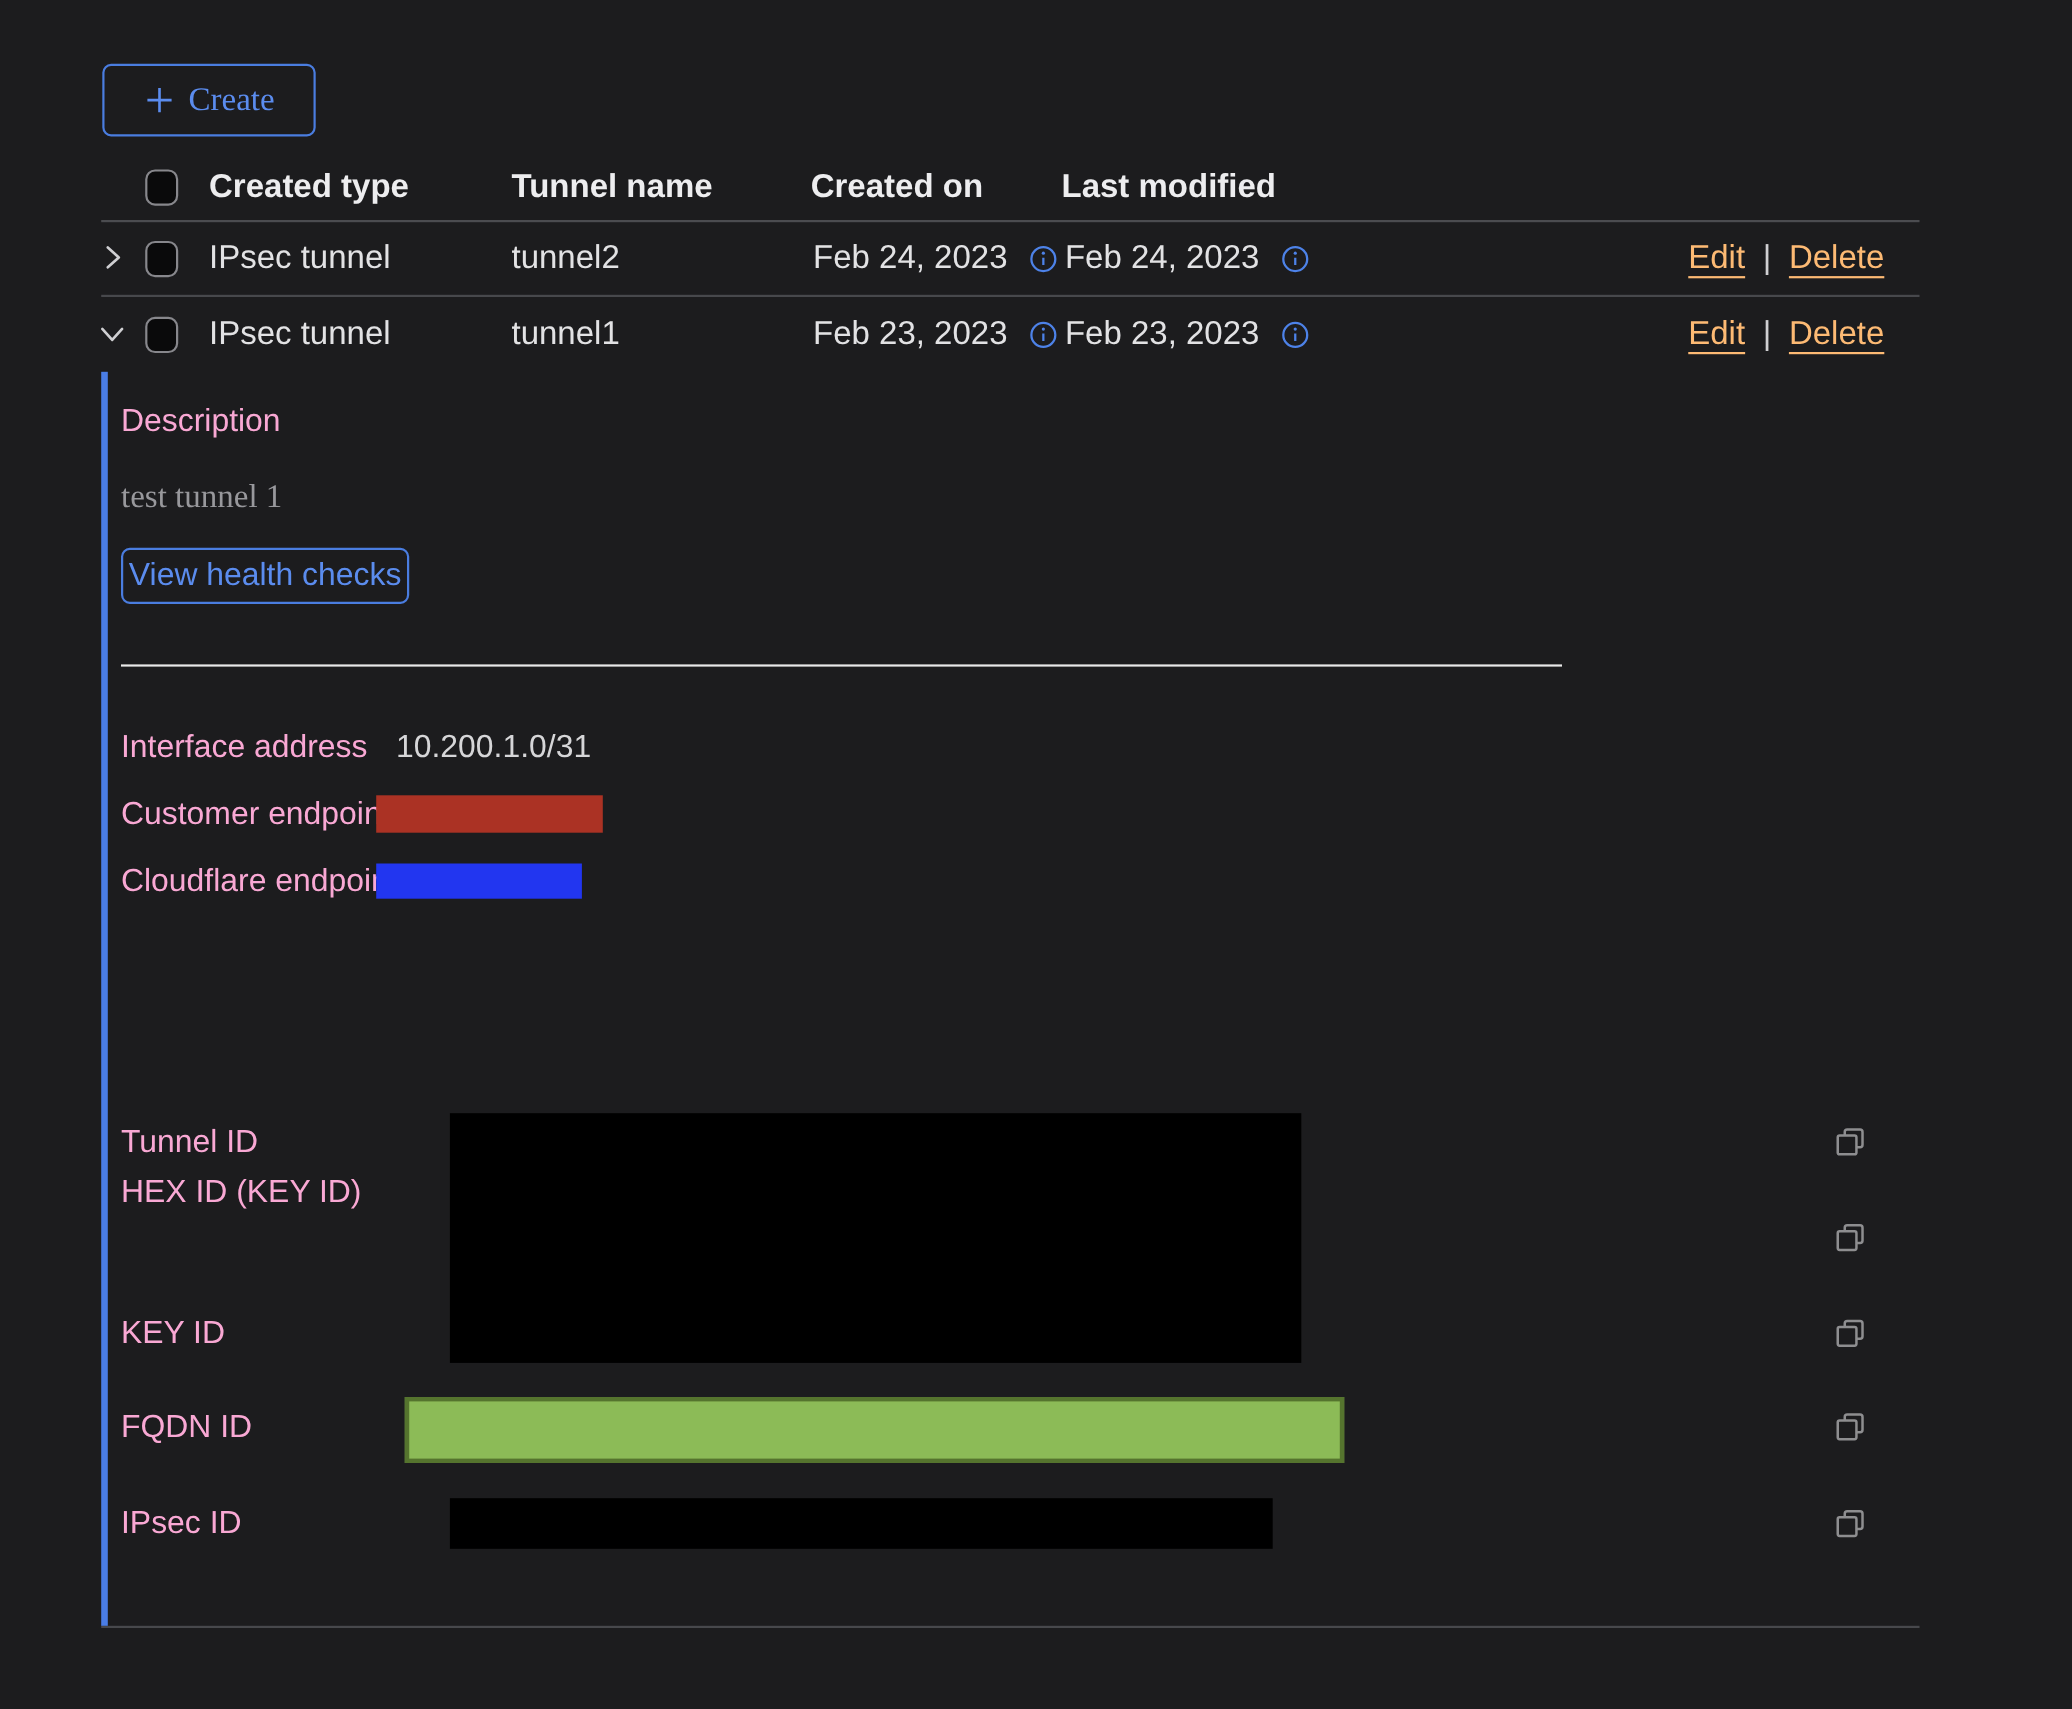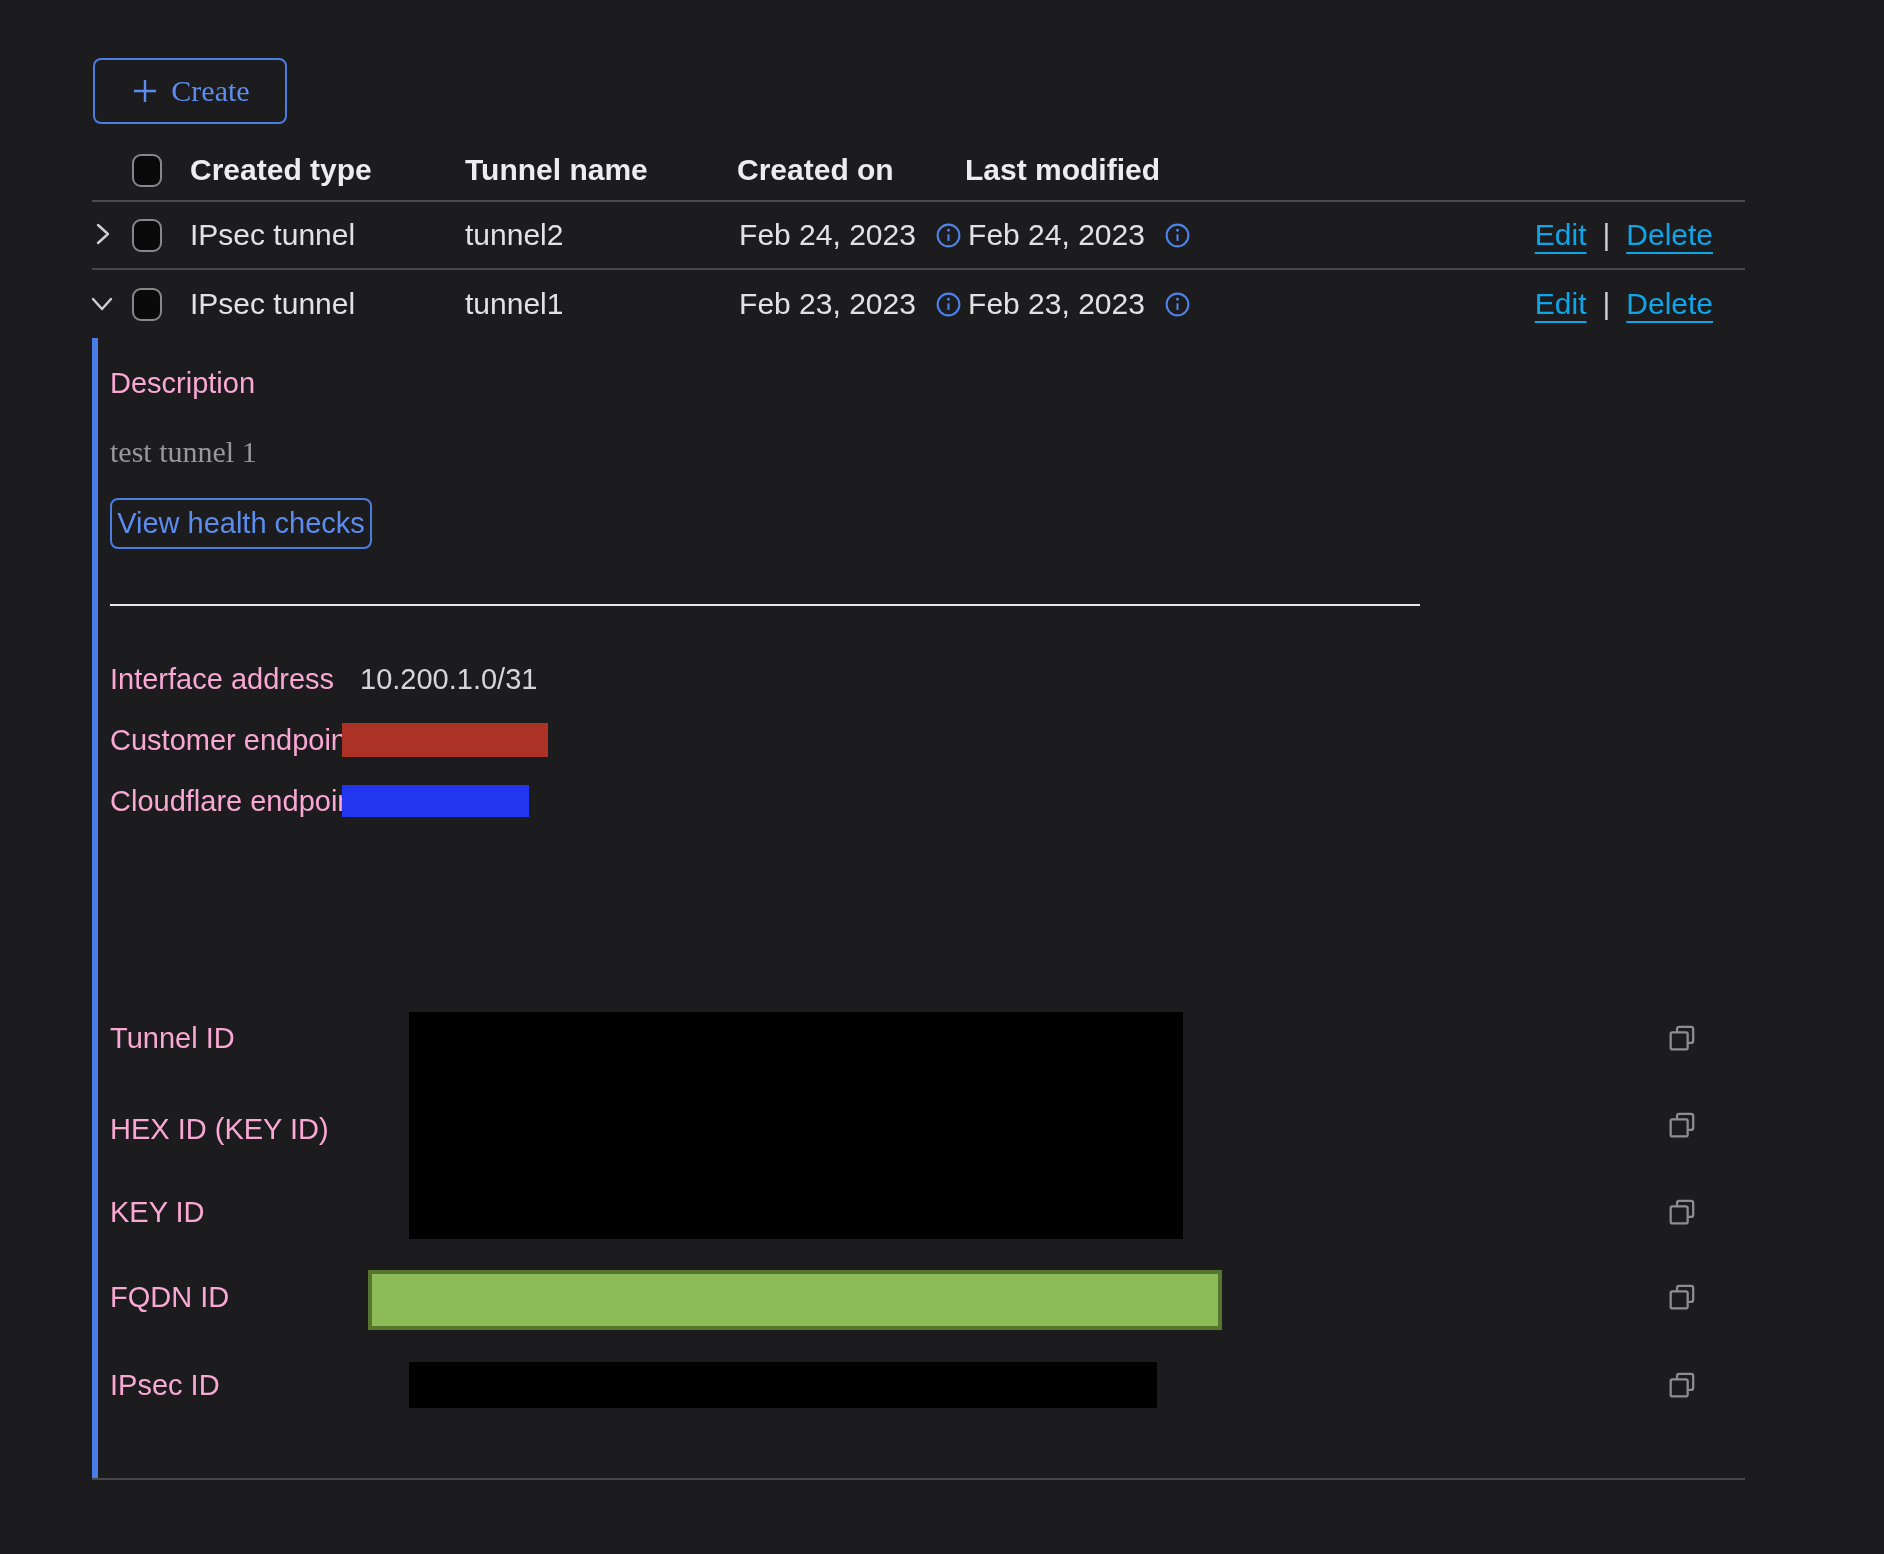--- a/index.html
+++ b/index.html
@@ -38,21 +38,21 @@
   .chk {
     width:30px; height:33px; border:2px solid #87878c; border-radius:9px;
     background:#0a0a0b; cursor:pointer;
   }
   .chev { margin-left:-6px; background:none; border:none; cursor:pointer; display:flex; align-items:center; }
   .datecell { display:flex; align-items:center; gap:18px;justify-content:center; }
   .info-icon { display:flex; cursor:pointer; }
   .actions { display:flex; align-items:center; justify-content:flex-end; gap:16px; padding-right:32px; }
   .lnk {
     background:none; border:none; font-family:inherit; font-size:30px;
-    color:#0ea5e9; text-decoration:underline; text-underline-offset:7px;
+    color:#fdba74; text-decoration:underline; text-underline-offset:7px;
     text-decoration-thickness:2px; cursor:pointer;
   }
   .pipe { color:#cfcfd2; font-size:30px; }
 
   
   .panel {
     position:absolute; left:92px; top:338px; width:1653px; height:1142px;
     border-bottom:2px solid #47484c;
   }
   .accent-bar { position:absolute; left:0; top:0; width:6px; height:100%; background:#4a7de6; }
@@ -203,21 +203,21 @@
     <div class="redaction" style="left: 317px; top: 674px; width: 774px; height: 227px; background: rgb(0, 0, 0);"></div>
 
     <div class="p-abs lbl" style="left:18px; top:683px;">Tunnel ID</div>
     <button class="copy-btn" style="left:1573px; top:683px;">
       <svg width="34" height="34" viewBox="0 0 24 24" fill="none" stroke="#8e8e90" stroke-width="1.6">
           <path d="M8.5 8 V5.7 a1.6 1.6 0 0 1 1.6 -1.6 H18.3 a1.6 1.6 0 0 1 1.6 1.6 V13.9 a1.6 1.6 0 0 1 -1.6 1.6 H16"></path>
           <rect x="4" y="8" width="12" height="12" rx="1.2"></rect>
         </svg>
     </button>
 
-    <div class="p-abs lbl" style="left:18px; top:774px;">HEX ID (KEY ID)</div>
+    <div class="p-abs lbl" style="left:18px; top:729px;">HEX ID (KEY ID)</div>
     <button class="copy-btn" style="left:1573px; top:770px;">
       <svg width="34" height="34" viewBox="0 0 24 24" fill="none" stroke="#8e8e90" stroke-width="1.6">
           <path d="M8.5 8 V5.7 a1.6 1.6 0 0 1 1.6 -1.6 H18.3 a1.6 1.6 0 0 1 1.6 1.6 V13.9 a1.6 1.6 0 0 1 -1.6 1.6 H16"></path>
           <rect x="4" y="8" width="12" height="12" rx="1.2"></rect>
         </svg>
     </button>
 
     <div class="p-abs lbl" style="left:18px; top:857px;">KEY ID</div>
     <button class="copy-btn" style="left:1573px; top:857px;">
       <svg width="34" height="34" viewBox="0 0 24 24" fill="none" stroke="#8e8e90" stroke-width="1.6">

